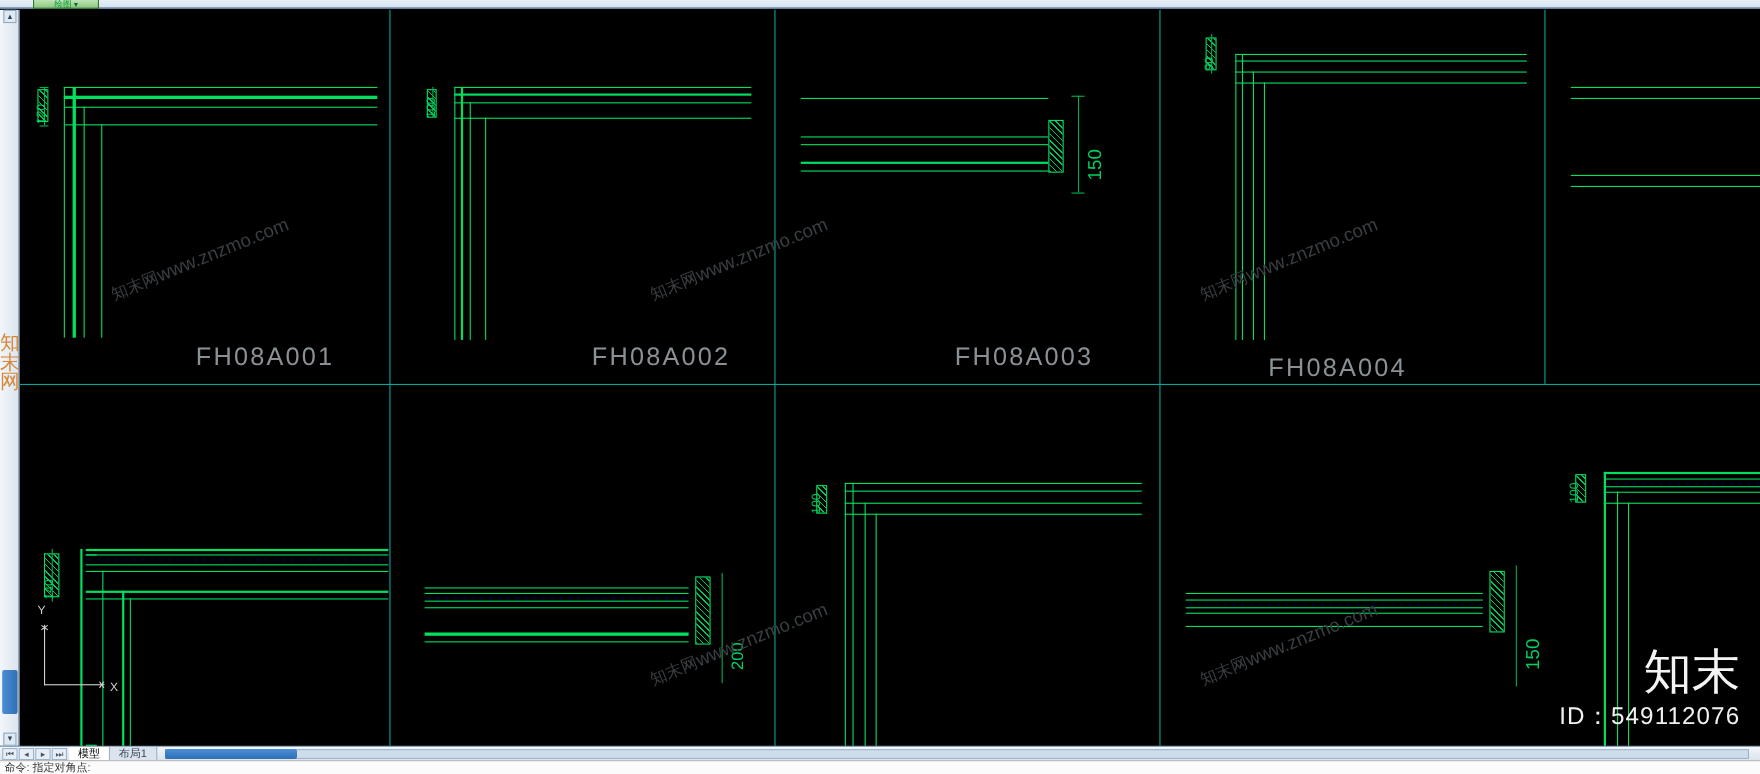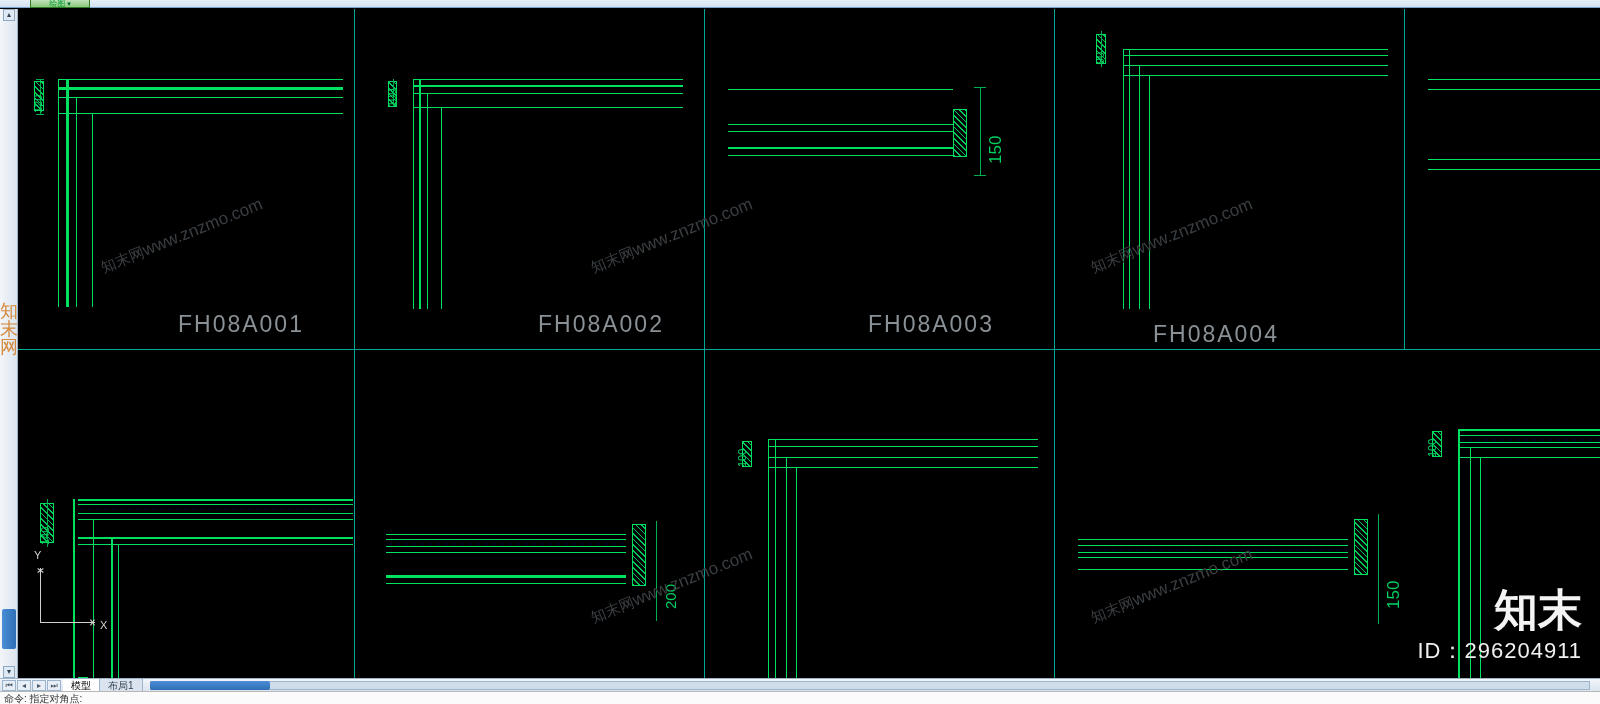--- a/index.html
+++ b/index.html
@@ -86,21 +86,21 @@
   .wm {
     position:absolute; color:#3a3f43; font-size:17px; white-space:nowrap;
     transform: rotate(-22deg); transform-origin:left top; pointer-events:none;
     font-family: Arial, sans-serif;
   }
   .wm .cn{font-size:15px;}
   
   #brand {
     position:absolute; right:18px; bottom:64px; color:#f4f4f4;
     font-family:"Microsoft YaHei","Heiti SC",sans-serif; font-size:44px;
-    font-weight:700; text-shadow:0 0 4px rgba(0,0,0,.9); pointer-events:none;
+    font-weight:400; text-shadow:0 0 4px rgba(0,0,0,.9); pointer-events:none;
   }
   #brand-id{
     position:absolute; right:18px; bottom:38px; color:#f0f0f0;
     font-size:22px; font-family:Arial,sans-serif; letter-spacing:1px; pointer-events:none;
   }
   
   #edge-logo{
     position:absolute; left:0; top:302px; width:32px; color:#d6893a;
     font-size:18px; font-family:"Microsoft YaHei",sans-serif; line-height:18px;
     pointer-events:none;
@@ -259,21 +259,21 @@
     <div class="ax" style="left:62px; bottom:7px;  width:1px; height:7px; transform:rotate(35deg)"></div>
     <div class="ax" style="left:62px; bottom:7px;  width:1px; height:7px; transform:rotate(-35deg)"></div>
     <div class="lblax" style="left:4px;  top:-4px">Y</div>
     <div class="lblax" style="left:70px; bottom:2px">X</div>
   </div>
 </div>
 
 <div id="edge-logo">知<br>末<br>网</div>
 
 <div id="brand">知末</div>
-<div id="brand-id">ID：296204911</div>
+<div id="brand-id">ID：549112076</div>
 
 <div id="hscroll">
   <div class="nav" style="left:2px">⏮</div>
   <div class="nav" style="left:17px">◂</div>
   <div class="nav" style="left:32px">▸</div>
   <div class="nav" style="left:47px">⏭</div>
   <div class="tab active" style="left:63px">模型</div>
   <div class="tab inactive" style="left:100px">布局1</div>
   <div class="track" style="left:150px; width:1440px"></div>
   <div class="thumb" style="left:150px; width:120px"></div>

